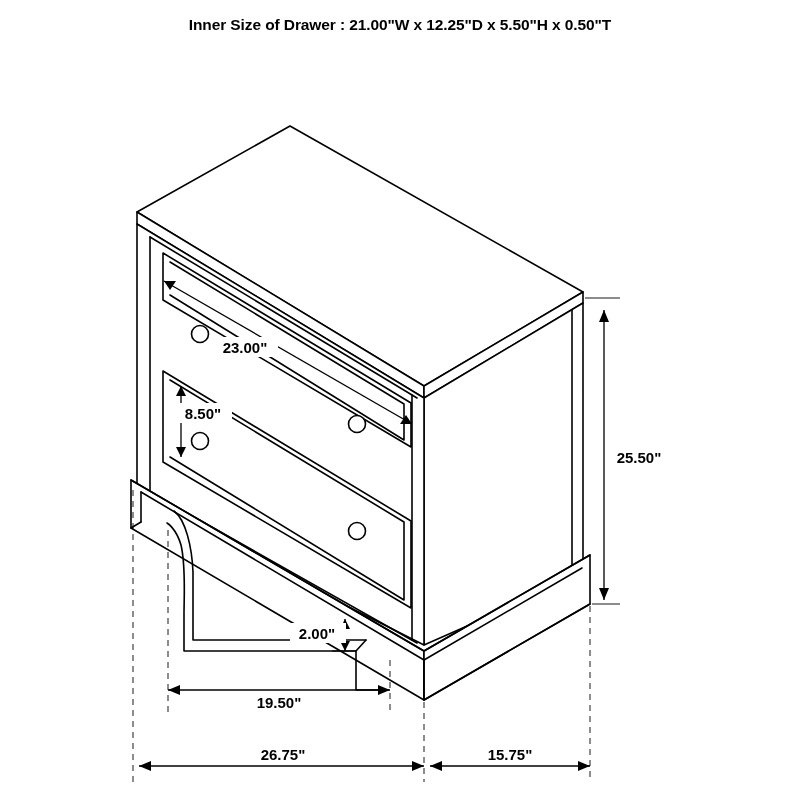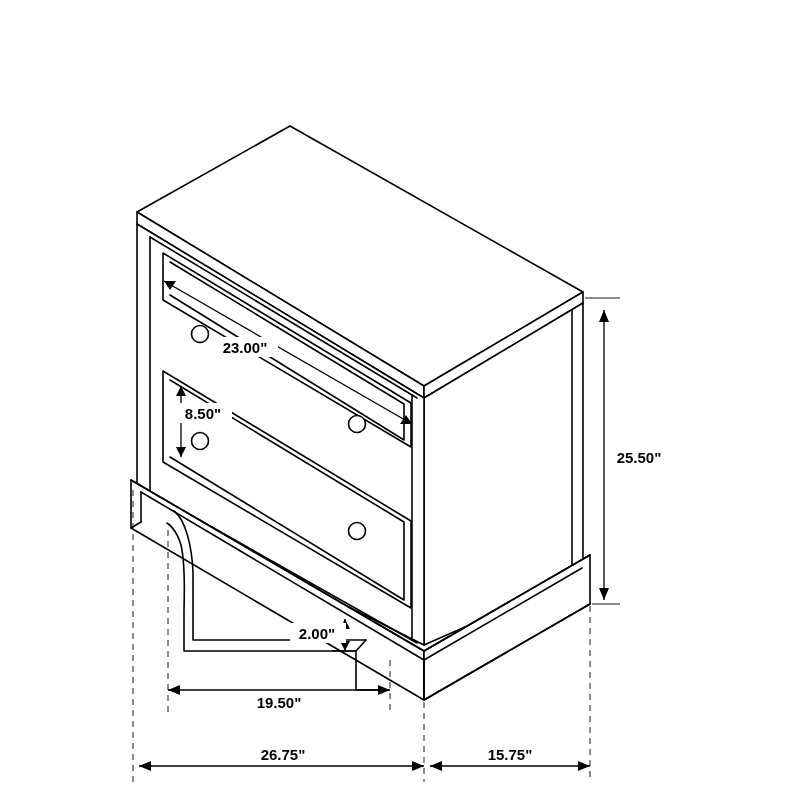--- a/index.html
+++ b/index.html
@@ -42,20 +42,21 @@
     font-size: 15px;
     font-weight: bold;
     fill: #000;
   }
 </style>
 </head>
 <body>
 
 <div id="diagram-root">
 
+  <div class="title">Inner Size of Drawer : 21.00"W x 12.25"D x 5.50"H x 0.50"T</div>
 
   <svg width="800" height="800" viewBox="0 0 800 800">
     <g fill="none" stroke="#000" stroke-width="1.6" stroke-linejoin="round" stroke-linecap="round">
 
       <g>
         <polygon points="137,212 290,126 583,292 424,386" fill="#fff"></polygon>
         <polygon points="137,212 424,386 424,398 137,224" fill="#fff"></polygon>
         <polygon points="424,386 583,292 583,303 424,398" fill="#fff"></polygon>
       </g>
 

